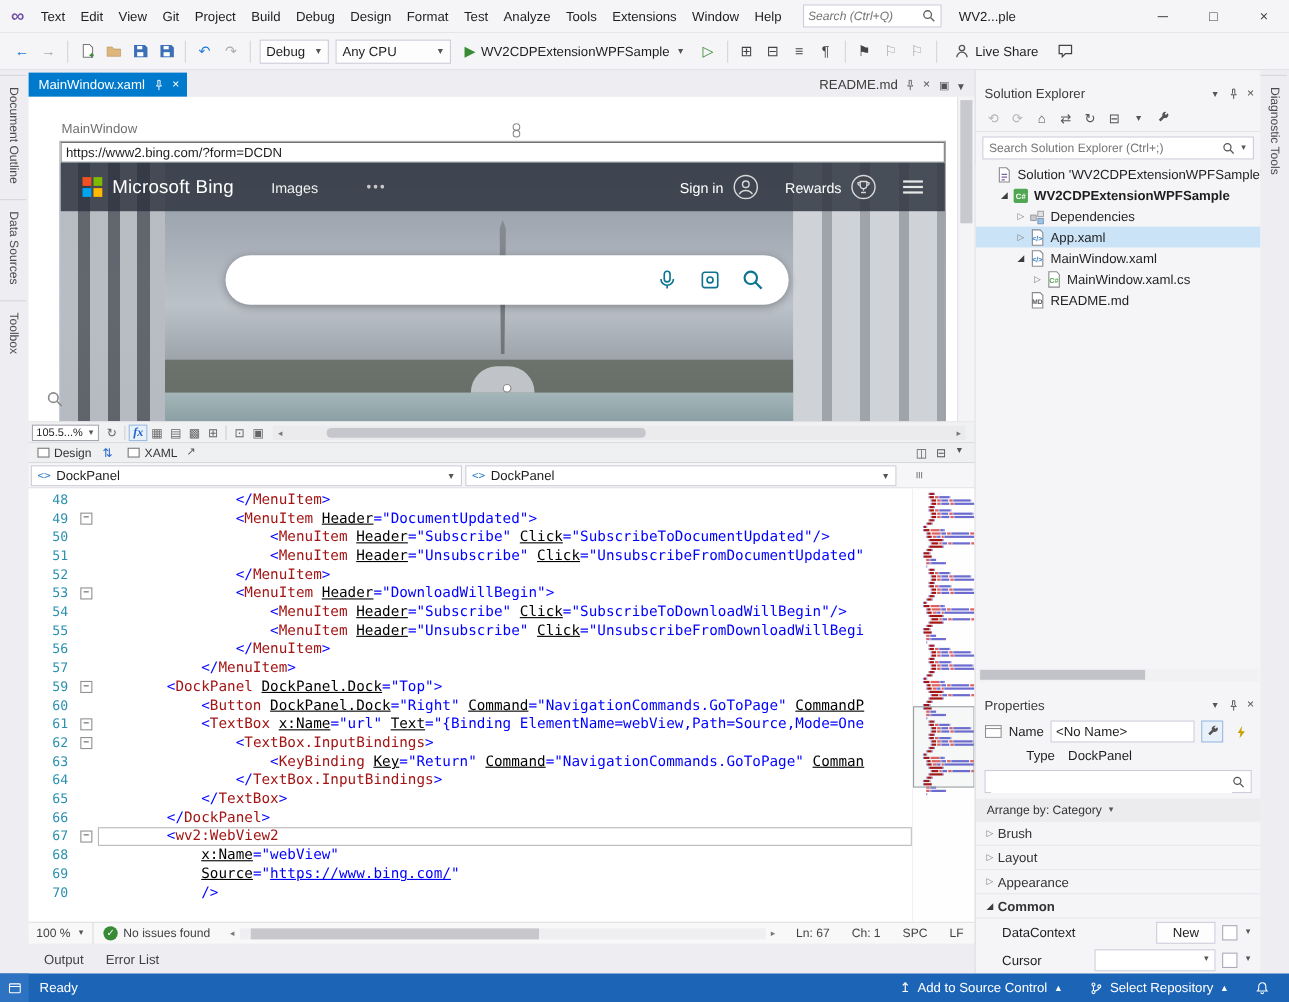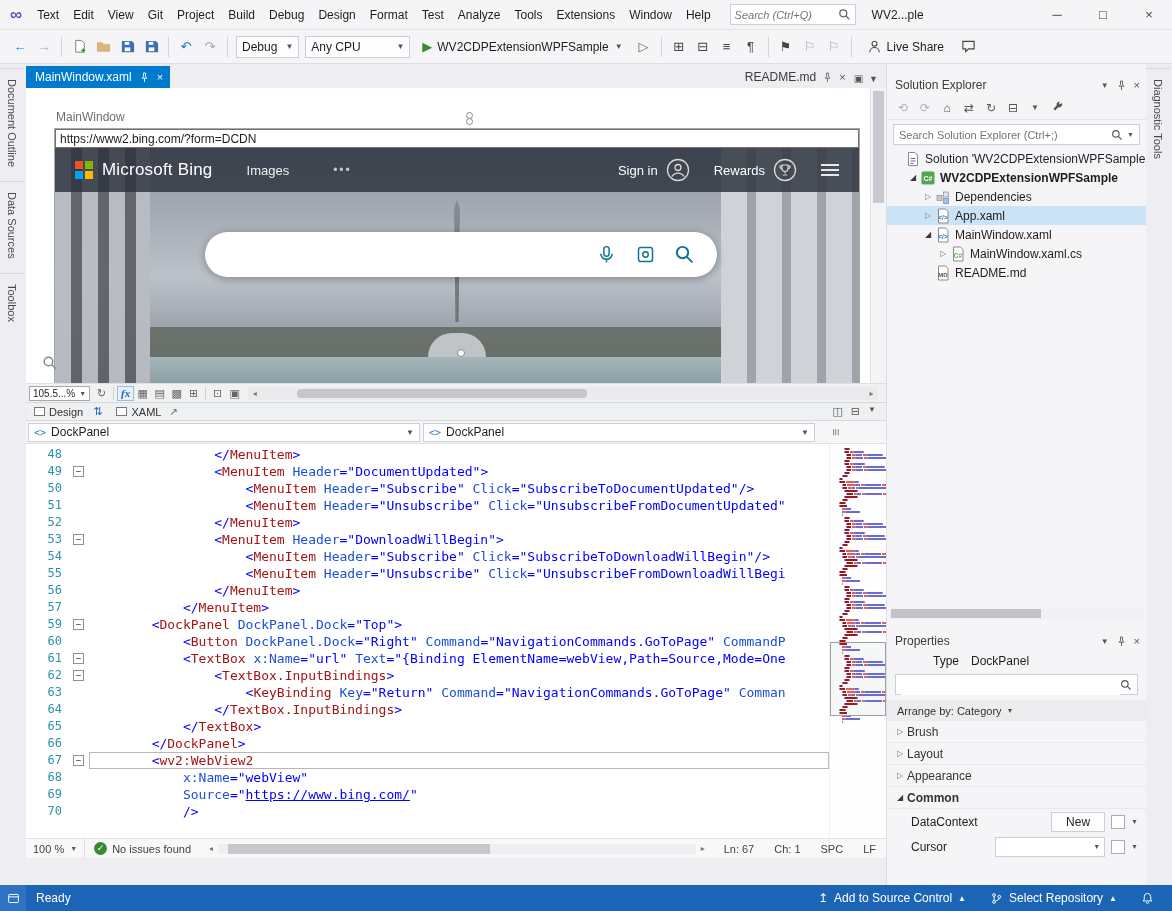--- a/index.html
+++ b/index.html
@@ -116,21 +116,21 @@
 
   
   .editor { position:absolute; left:0; top:380px; width:860px; height:394px; background:#fff; overflow:hidden; }
   #code-lines { position:absolute; left:0; top:2px; right:57px; }
   .code-line { height:17px; line-height:17px; display:flex; font-family:"DejaVu Sans Mono","Liberation Mono",monospace; font-size:13px; white-space:pre; }
   .ln { width:46px; flex:none; text-align:right; color:#2B91AF; padding-right:10px; font-size:12px; }
   .fold { width:17px; flex:none; position:relative; }
   .foldbox { position:absolute; left:1px; top:3px; width:11px; height:11px; border:1px solid #919191; background:#fff; font-size:9px; line-height:9px; text-align:center; color:#333; }
   .codetext { flex:1; overflow:hidden; }
   .code-line.cur .codetext { outline:1px solid #B8B8B8; outline-offset:-1px; }
-  .tk-p { color:#0000FF; } .tk-t { color:#A31515; } .tk-a { color:#1d4ed8; } .tk-v { color:#0000FF; }
+  .tk-p { color:#0000FF; } .tk-t { color:#A31515; } .tk-a { color:#000000;text-decoration:underline; } .tk-v { color:#0000FF; }
   .tk-l { color:#0000FF; text-decoration:underline; } .tk-w { color:#000; }
   .minimap { position:absolute; right:0; top:0; width:57px; bottom:0; background:#FEFEFE; border-left:1px solid #F0F0F0; }
   #mm { padding-top:4px; overflow:hidden; height:100%; }
   .mm-line { height:2px; margin-bottom:1px; display:flex; padding-left:5px; }
   .mm-line span { height:2px; display:block; }
   .mm-viewport { position:absolute; left:0; right:0; top:198px; height:74px; border:1px solid #9AA0A6; background:rgba(120,130,140,.06); }
 
   
   .editor-status { position:absolute; left:0; top:774px; width:860px; height:20px; background:#F8F8F9; border-top:1px solid #E3E3E6; display:flex; align-items:center; font-size:11px; color:#424242; }
   .ezoom { height:20px; border-right:1px solid #DCDCE0; display:flex; align-items:center; padding:0 7px; gap:6px; }
@@ -1376,20 +1376,26 @@
             <span class="thumb"></span>
           </span>
         <span class="arr">▸</span>
       </div>
       <span class="stat">Ln: 67</span>
       <span class="stat">Ch: 1</span>
       <span class="stat">SPC</span>
       <span class="stat">LF</span>
     </div>
 
+    <div class="bottom-tabs">
+        <div id="panel-tabs" style="display:flex">
+          <span class="ptab">Output</span>
+          <span class="ptab">Error List</span>
+        </div>
+      </div>
   </div>
 
   <div class="right-panel">
     <div class="se">
       <div class="pane-header">
         <span>Solution Explorer</span>
         <span class="pane-hicons">
           <span class="hc">▼</span>
           <span class="svgicon">
               <svg viewBox="0 0 16 16">
@@ -1495,20 +1501,44 @@
         <span class="pane-hicons">
           <span class="hc">▼</span>
           <span class="svgicon">
               <svg viewBox="0 0 16 16">
                 <path d="M9.5 1.5v5.5l2 2h-7l2-2V1.5zM8 9v5.5" fill="none" stroke="currentColor" stroke-width="1.3"></path>
               </svg>
             </span>
           <span class="hx">×</span>
         </span>
       </div>
+      <div class="prop-name-row">
+        <span class="svgicon">
+            <svg viewBox="0 0 18 14">
+              <rect x="1" y="1" width="16" height="12" fill="#fff" stroke="#888"></rect>
+              <path d="M1 4h16" stroke="#888"></path>
+            </svg>
+          </span>
+        <span class="plabel">Name</span>
+        <input class="pinput" value="&lt;No Name&gt;" style="">
+        <span class="ptool on">
+            <span class="svgicon">
+              <svg viewBox="0 0 16 16">
+                <path d="M13.8 4.2a3.6 3.6 0 0 1-4.8 3.4L5 11.6 3 9.6l4-4A3.6 3.6 0 0 1 11.4 1L9.6 2.9 11 4.3l1.9-1.8c.5.5.9 1 .9 1.7z" fill="currentColor"></path>
+              </svg>
+            </span>
+          </span>
+        <span class="ptool">
+            <span class="svgicon bolt">
+              <svg viewBox="0 0 16 16">
+                <path d="M9 1 4 9h3l-1 6 6-8H8z" fill="currentColor"></path>
+              </svg>
+            </span>
+          </span>
+      </div>
       <div class="prop-type-row">
         <span>Type</span>
         <span>DockPanel</span>
       </div>
       <div class="prop-search">
         <input class="pinput" style="border: none; padding: 0px;">
         <span class="svgicon">
             <svg viewBox="0 0 16 16">
               <circle cx="6.5" cy="6.5" r="4.3" fill="none" stroke="currentColor" stroke-width="1.5"></circle>
               <line x1="9.8" y1="9.8" x2="14" y2="14" stroke="currentColor" stroke-width="1.5"></line>

